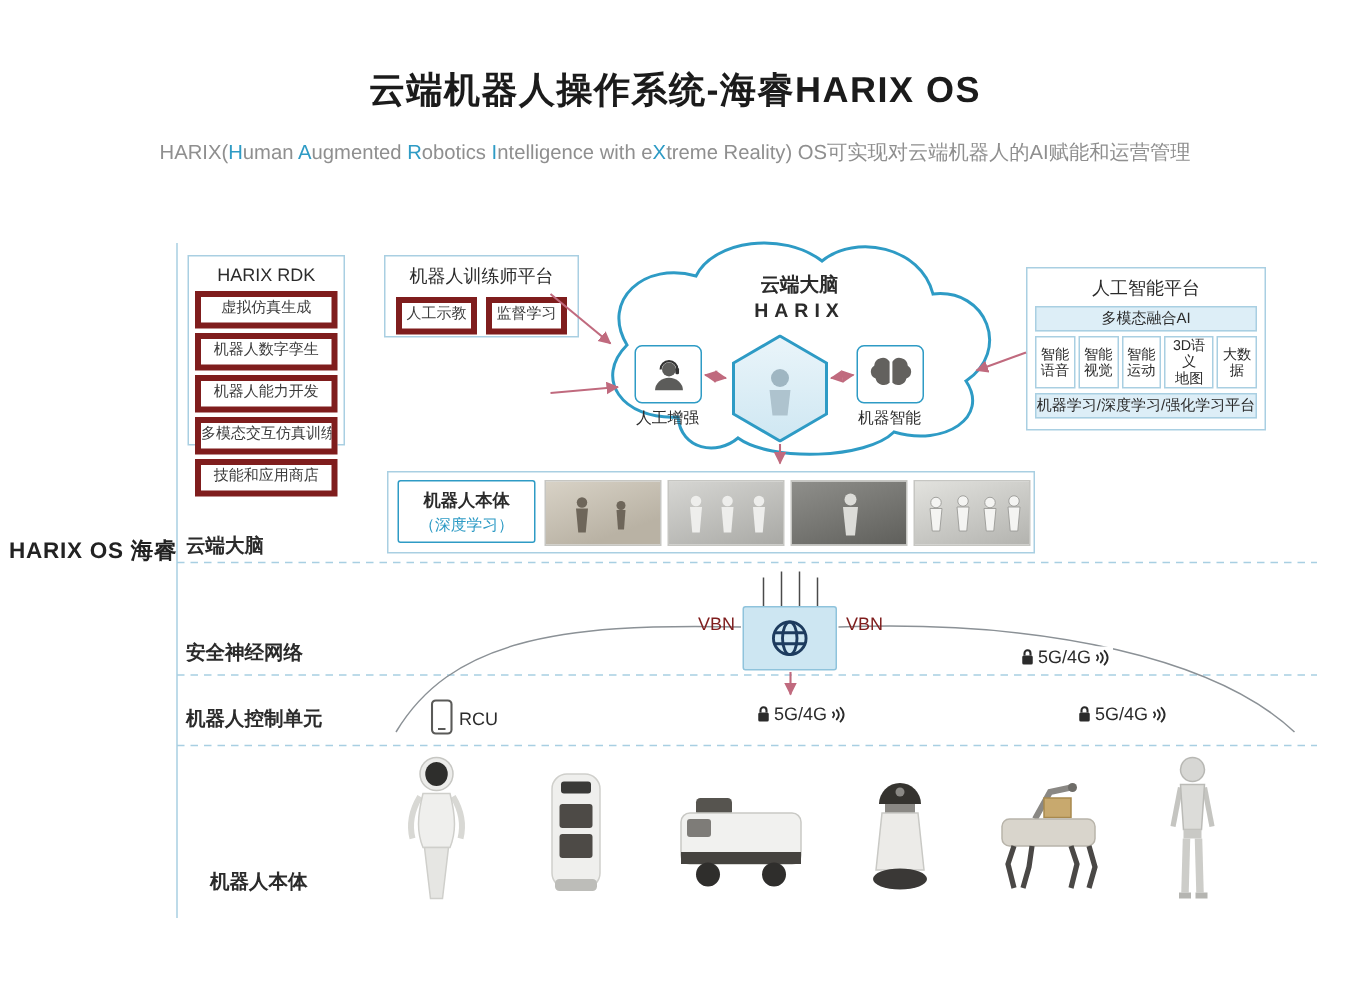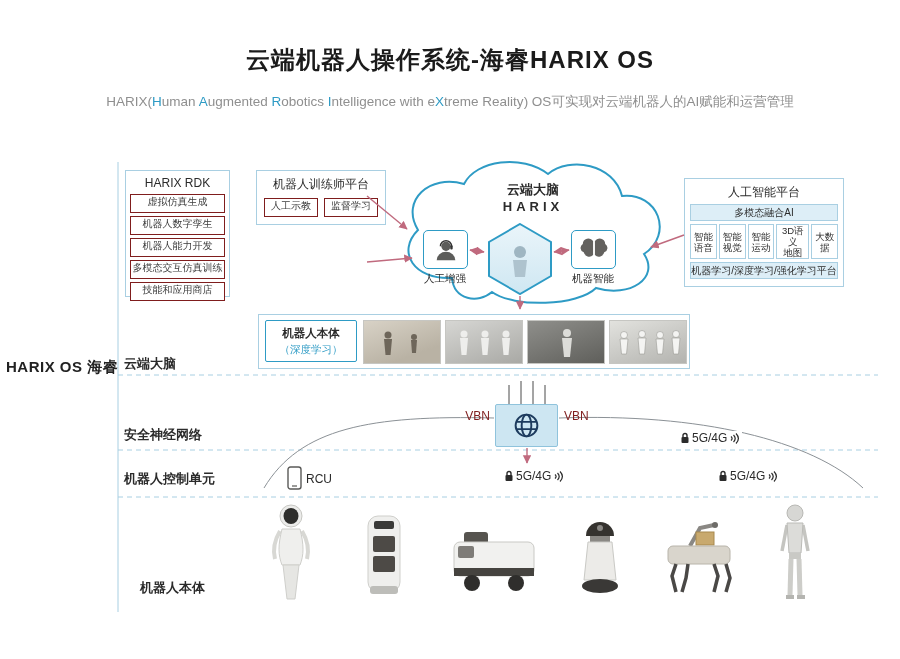--- a/index.html
+++ b/index.html
@@ -5,21 +5,21 @@
   html,body{margin:0;padding:0;background:#fff;font-family:"Liberation Sans",sans-serif;}
   .stage{position:relative;width:900px;height:659px;background:#fff;overflow:hidden;}
   .abs{position:absolute;box-sizing:border-box;}
   .title{top:44px;left:0;width:900px;text-align:center;font-size:24px;font-weight:700;color:#1b1b1b;letter-spacing:1px;}
   .subtitle{top:93px;left:0;width:900px;text-align:center;font-size:13.5px;color:#8f8f8f;}
   .subtitle .acc{color:#2e9bc5;}
   .logo{left:6px;top:358px;font-size:15px;font-weight:700;color:#222;letter-spacing:.5px;}
   .row-label{font-size:13px;font-weight:700;color:#2b2b2b;}
   .panel{border:1px solid #a9cfe2;background:#fff;}
   .phdr{font-size:12px;color:#2b2b2b;text-align:center;padding-top:5px;}
-  .chip{border:1px solid #7f1d1d;background:#fff;font-size:10px;color:#3c3c3c;text-align:center;line-height:15px;height:17px;white-space:nowrap;overflow:hidden;font-family:Liberation Mono, monospace;}
+  .chip{border:4px solid #7f1d1d;background:#fff;font-size:10px;color:#3c3c3c;text-align:center;line-height:15px;height:17px;white-space:nowrap;overflow:hidden;}
   .rdk-chips{display:flex;flex-direction:column;gap:3px;padding:4px 4px 0;}
   .trainer-chips{display:flex;gap:6px;padding:5px 7px 0;}
   .trainer-chips .chip{flex:1;}
   .ops-chips{display:grid;grid-template-columns:1fr 1fr;gap:4px 5px;padding:5px 7px 0;}
   .ai-inner{padding:0 5px;}
   .ai-band{border:1px solid #a9cfe2;background:#ddeef7;font-size:10px;color:#2b2b2b;text-align:center;line-height:15px;margin-top:3px;}
   .ai-cells{display:flex;gap:2px;margin-top:3px;}
   .ai-cell{border:1px solid #a9cfe2;background:#fff;flex:1;font-size:9.5px;line-height:11px;color:#2b2b2b;text-align:center;white-space:pre-line;display:flex;align-items:center;justify-content:center;min-height:26px;}
   .ai-cell.wide{flex:1.25;}
   .cloud-title{font-size:13px;font-weight:700;color:#2b2b2b;text-align:center;}

